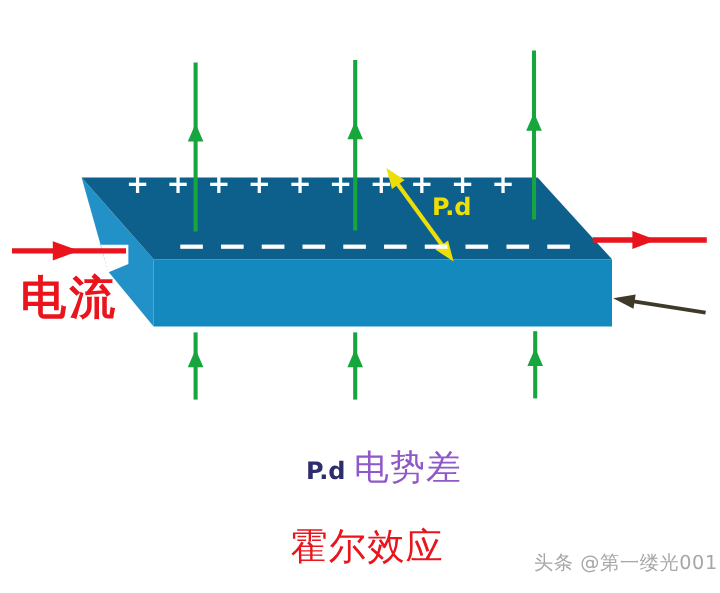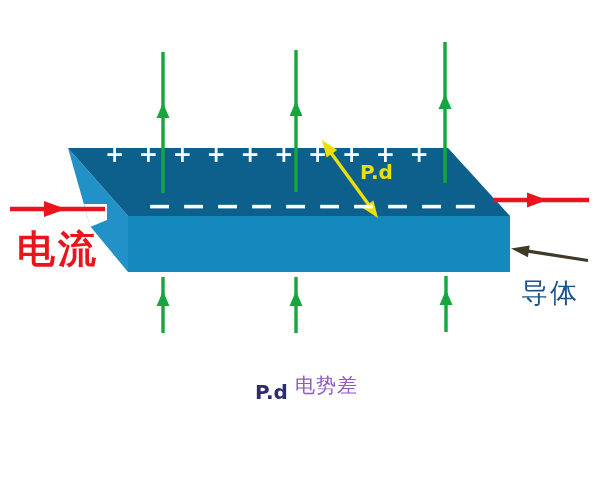--- a/index.html
+++ b/index.html
@@ -36,21 +36,21 @@
 
   
   .lbl{position:absolute;z-index:3;white-space:nowrap;line-height:1.05;}
   .lbl-cichang{left:262px;top:13px;font-size:30px;letter-spacing:2px;color:var(--field-label-green,#44a24e);}
   .lbl-dianliu{left:17px;top:230px;font-size:38px;font-weight:bold;letter-spacing:3px;color:var(--current-red,#e9141c);}
   .lbl-pd-slab{left:360px;top:162px;font-size:20px;font-weight:bold;
     font-family:"DejaVu Sans","Liberation Sans",sans-serif;color:var(--pd-yellow,#eadc0a);}
   .lbl-daoti{left:521px;top:279px;font-size:27px;letter-spacing:2px;color:var(--conductor-blue,#1d5389);}
   .lbl-pd-caption{left:255px;top:382px;font-size:20px;font-weight:bold;
     font-family:"DejaVu Sans","Liberation Sans",sans-serif;color:var(--pd-navy,#2d2d6e);}
-  .lbl-dianshicha{left:295px;top:375px;font-size:20px;letter-spacing:1px;color:var(--potential-purple,#9058c8);}
+  .lbl-dianshicha{left:295px;top:375px;font-size:29px;letter-spacing:1px;color:var(--potential-purple,#9058c8);}
   .lbl-hall{left:242px;top:440px;font-size:31px;letter-spacing:1px;color:var(--hall-red,#e9141c);}
   .lbl-watermark{left:445px;top:461px;font-size:16px;letter-spacing:0.5px;
     font-family:"DejaVu Sans","Liberation Sans",sans-serif;color:var(--watermark-gray,#a7a7a7);}
 </style>
 </head>
 <body>
 
 <div class="stage">
 
   <svg class="diagram-svg" width="600" height="494" viewBox="0 0 600 494">
@@ -129,16 +129,17 @@
       <span>−</span>
       <span>−</span>
       <span>−</span>
       <span>−</span>
       <span>−</span>
       <span>−</span>
     </div>
 
   <div class="lbl lbl-dianliu">电流</div>
   <div class="lbl lbl-pd-slab">P.d</div>
-  <div class="lbl lbl-daoti">导体</div>
   <div class="lbl lbl-pd-caption">P.d</div>
   <div class="lbl lbl-dianshicha">电势差</div>
+  <div class="lbl lbl-hall">霍尔效应</div>
+  <div class="lbl lbl-watermark">头条 @第一缕光001</div>
 </div>
 
 </body></html>

